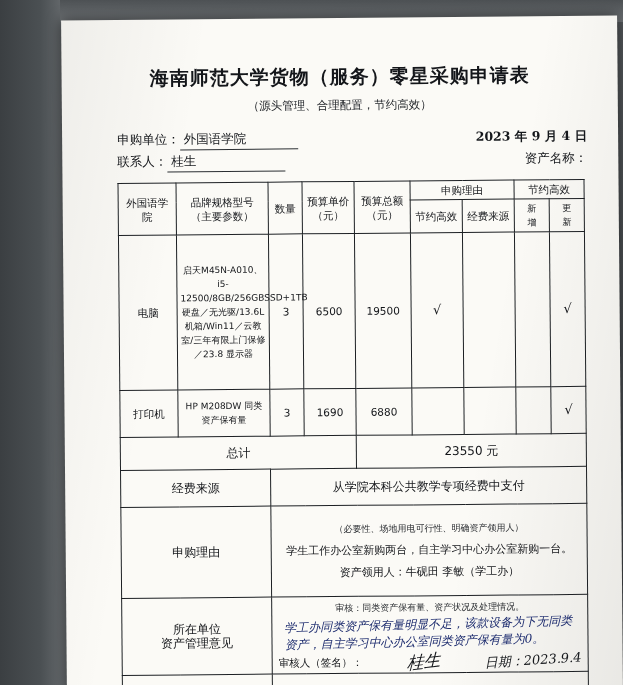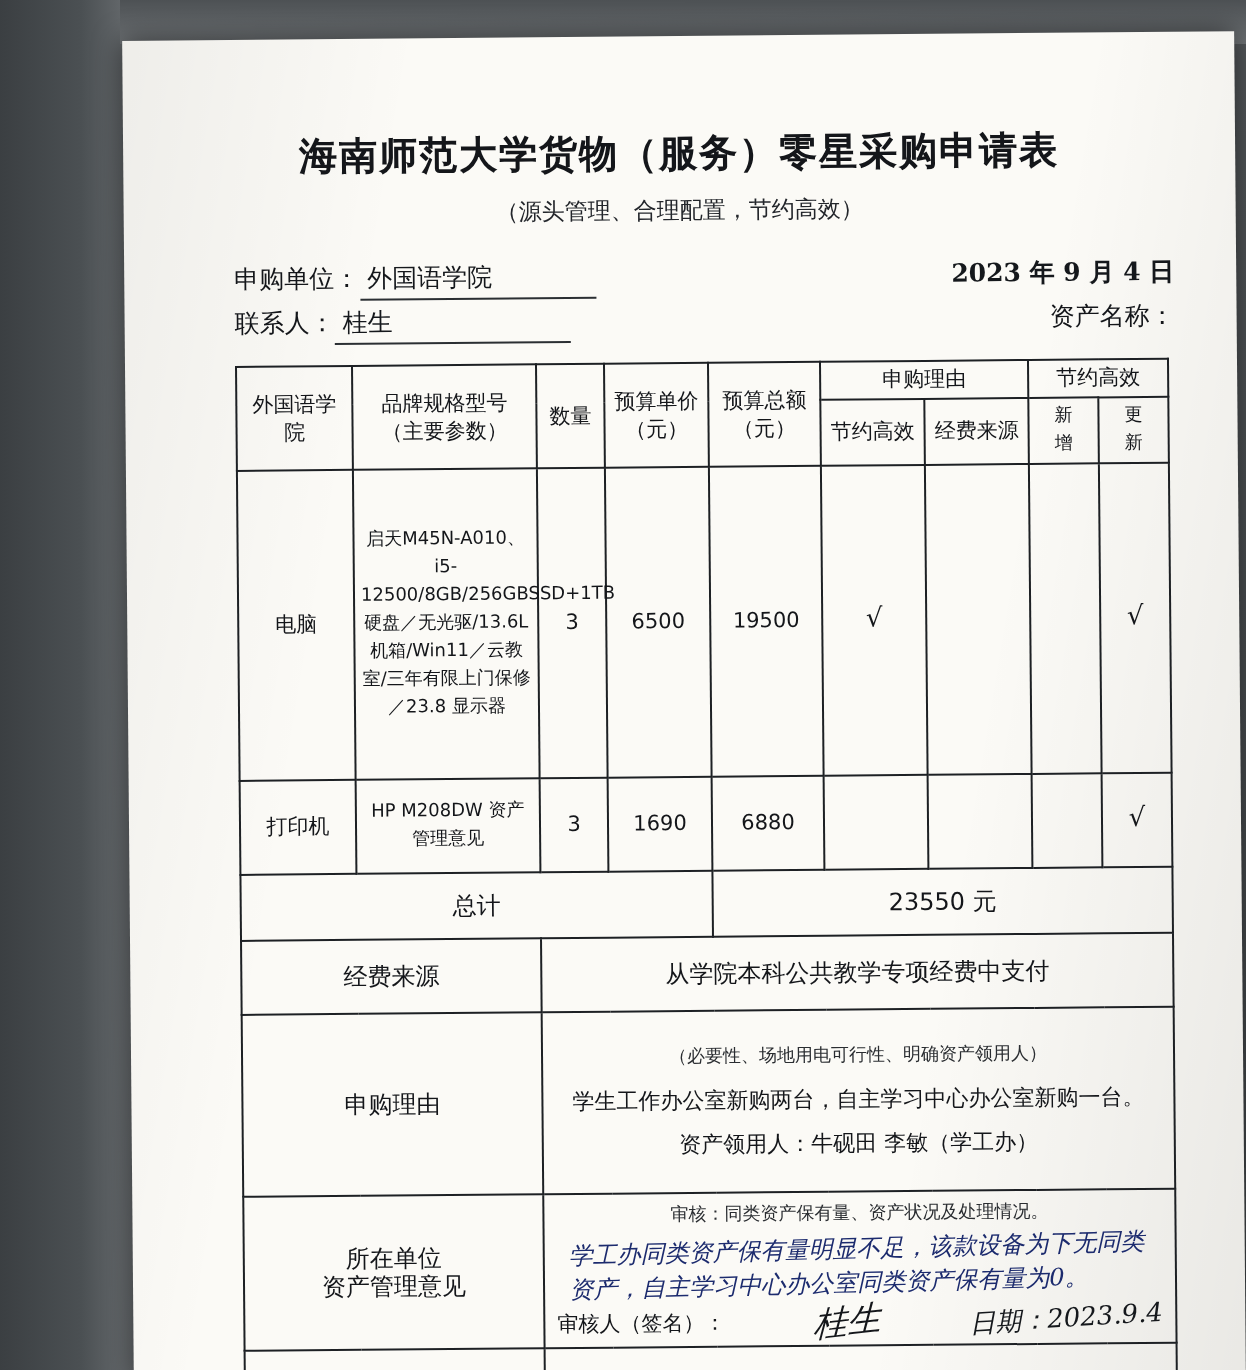--- a/index.html
+++ b/index.html
@@ -217,21 +217,21 @@
           <td>6500</td>
           <td>19500</td>
           <td class="check">√</td>
           <td class="check"></td>
           <td class="check"></td>
           <td class="check">√</td>
         </tr>
 
         <tr>
           <td style="height:42px">打印机</td>
-          <td class="small">HP M208DW 资产管理意见</td>
+          <td class="small">HP M208DW 同类资产保有量</td>
           <td>3</td>
           <td>1690</td>
           <td>6880</td>
           <td class="check"></td>
           <td class="check"></td>
           <td class="check"></td>
           <td class="check">√</td>
         </tr>
 
         <tr>

